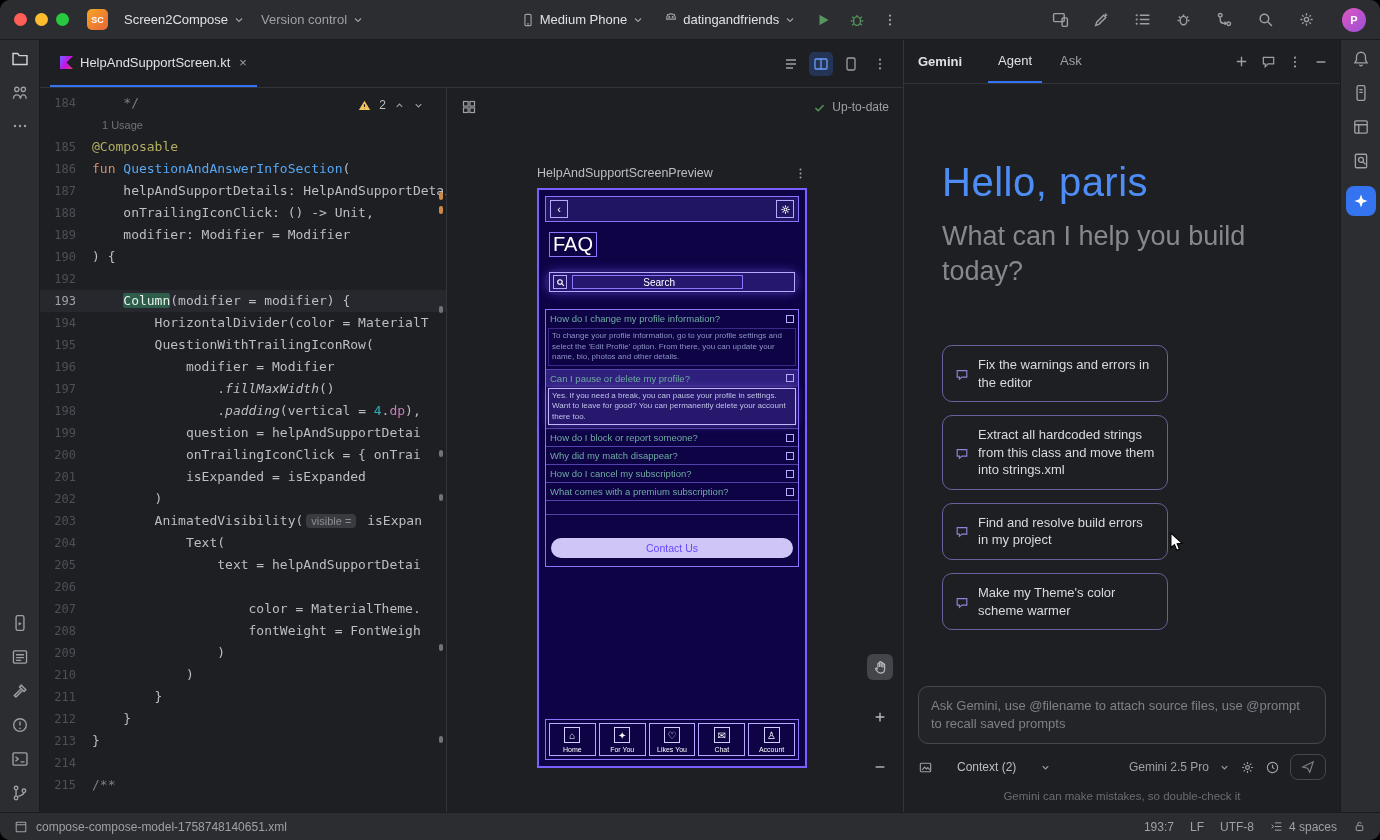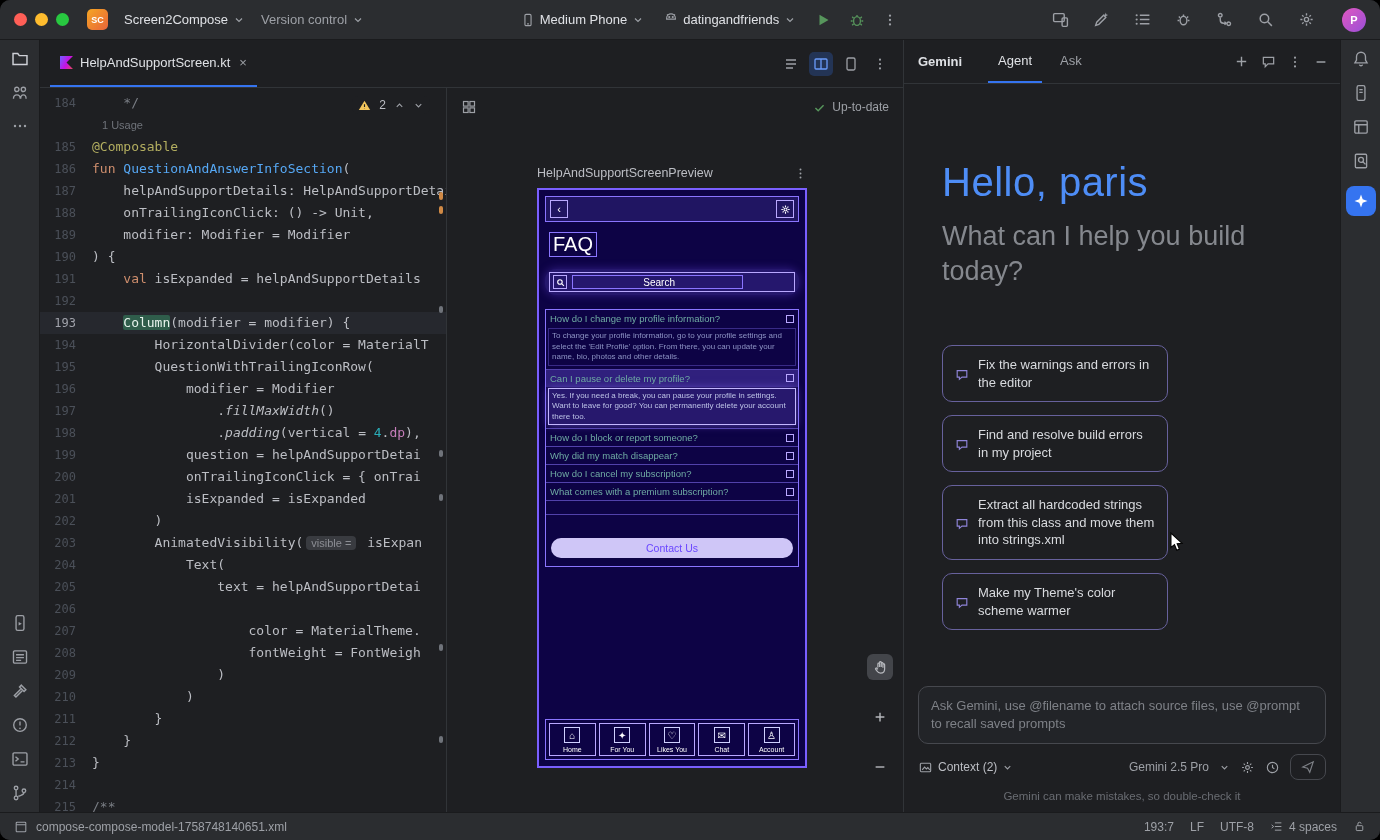--- a/index.html
+++ b/index.html
@@ -108,21 +108,21 @@
   .g-tab.active { color:#dfe1e5; border-bottom-color:#3574f0; }
   .g-hicons { margin-left:auto; display:flex; gap:12px; align-items:center; }
   .g-body { flex:1; display:flex; flex-direction:column; min-height:0; }
   .g-greet { padding:76px 20px 0 38px; }
   .g-hello { font-size:40px; color:#4e8df6; letter-spacing:.5px; }
   .g-sub { margin-top:14px; font-size:27px; line-height:1.3; color:#85888e; max-width:330px; }
   .g-cards { margin:56px 0 0 38px; display:flex; flex-direction:column; gap:13px; width:226px; }
   .g-card { border:1px solid #67619c; border-radius:10px; padding:10px 12px; display:flex; gap:9px; color:#d8dade; font-size:13px; line-height:1.35; }
   .g-card .ico { margin-top:2px; color:#8f84d9; flex:none; }
   .g-input { margin:14px 14px 0; border:1px solid #46484e; background:#222428; border-radius:10px; padding:10px 12px; min-height:58px; color:#7e8187; font-size:13px; line-height:1.35; }
-  .g-controls { display:flex; align-items:center; padding:10px 14px 2px; gap:5px; color:#bcbec4; font-size:12px; }
+  .g-controls { display:flex; align-items:center; padding:10px 14px 2px; gap:24px; color:#bcbec4; font-size:12px; }
   .g-right { margin-left:auto; display:flex; align-items:center; gap:10px; color:#9da0a6; }
   .send-btn { width:36px; height:26px; border:1px solid #46484e; border-radius:8px; display:flex; align-items:center; justify-content:center; color:#7e8187; }
   .g-footer { text-align:center; color:#696c72; font-size:11.5px; padding:8px 0 10px; }
 
   
   .statusbar { position:absolute; left:0; right:0; bottom:0; height:28px; background:#2b2d30; border-top:1px solid #1a1b1d; display:flex; align-items:center; padding:0 14px; font-size:12px; color:#9da0a6; }
   .sb-left { display:flex; align-items:center; gap:8px; }
   .sb-right { margin-left:auto; display:flex; align-items:center; gap:16px; }
 </style>
 </head>
@@ -363,21 +363,20 @@
         <div class="editor">
           <div class="code-wrap">
               <div class="code-line"><span class="ln">184</span><span class="code"><span class="tok-cm">    */</span></span></div>
               <div class="code-line"><span class="ln"></span><span class="code"><span class="hint">1 Usage</span></span></div>
               <div class="code-line"><span class="ln">185</span><span class="code"><span class="tok-ann">@Composable</span></span></div>
               <div class="code-line"><span class="ln">186</span><span class="code"><span class="tok-k">fun </span><span class="tok-fn">QuestionAndAnswerInfoSection</span><span class="tok-def">(</span></span></div>
               <div class="code-line"><span class="ln">187</span><span class="code"><span class="tok-def">    helpAndSupportDetails: HelpAndSupportDetails,</span></span></div>
               <div class="code-line"><span class="ln">188</span><span class="code"><span class="tok-def">    onTrailingIconClick: () -&gt; Unit,</span></span></div>
               <div class="code-line"><span class="ln">189</span><span class="code"><span class="tok-def">    modifier: Modifier = Modifier</span></span></div>
               <div class="code-line"><span class="ln">190</span><span class="code"><span class="tok-def">) {</span></span></div>
-              <div class="code-line"><span class="ln">191</span><span class="code"><span class="tok-def">    </span><span class="tok-k">val</span><span class="tok-def"> isExpanded = helpAndSupportDetails</span></span></div>
               <div class="code-line"><span class="ln">192</span><span class="code"></span></div>
               <div class="code-line current"><span class="ln">193</span><span class="code"><span class="tok-def">    </span><span class="tok-hl">Column</span><span class="tok-def">(modifier = modifier) {</span></span></div>
               <div class="code-line"><span class="ln">194</span><span class="code"><span class="tok-def">        HorizontalDivider(color = MaterialT</span></span></div>
               <div class="code-line"><span class="ln">195</span><span class="code"><span class="tok-def">        QuestionWithTrailingIconRow(</span></span></div>
               <div class="code-line"><span class="ln">196</span><span class="code"><span class="tok-def">            modifier = Modifier</span></span></div>
               <div class="code-line"><span class="ln">197</span><span class="code"><span class="tok-def">                .</span><span class="tok-ext">fillMaxWidth</span><span class="tok-def">()</span></span></div>
               <div class="code-line"><span class="ln">198</span><span class="code"><span class="tok-def">                .</span><span class="tok-ext">padding</span><span class="tok-def">(vertical = </span><span class="tok-num">4</span><span class="tok-def">.</span><span class="tok-prop">dp</span><span class="tok-def">),</span></span></div>
               <div class="code-line"><span class="ln">199</span><span class="code"><span class="tok-def">            question = helpAndSupportDetai</span></span></div>
               <div class="code-line"><span class="ln">200</span><span class="code"><span class="tok-def">            onTrailingIconClick = { onTrai</span></span></div>
               <div class="code-line"><span class="ln">201</span><span class="code"><span class="tok-def">            isExpanded = isExpanded</span></span></div>
@@ -618,29 +617,29 @@
                 </svg>
               </span>
               <span>Fix the warnings and errors in the editor</span>
             </div>
             <div class="g-card">
               <span class="ico">
                 <svg width="14" height="14" viewBox="0 0 16 16" fill="none" stroke="currentColor" stroke-width="1.3">
                   <path d="M2.5 3h11v7.5H8l-3 2.5v-2.5H2.5z"></path>
                 </svg>
               </span>
-              <span>Find and resolve build errors in my project</span>
+              <span>Extract all hardcoded strings from this class and move them into strings.xml</span>
             </div>
             <div class="g-card">
               <span class="ico">
                 <svg width="14" height="14" viewBox="0 0 16 16" fill="none" stroke="currentColor" stroke-width="1.3">
                   <path d="M2.5 3h11v7.5H8l-3 2.5v-2.5H2.5z"></path>
                 </svg>
               </span>
-              <span>Extract all hardcoded strings from this class and move them into strings.xml</span>
+              <span>Find and resolve build errors in my project</span>
             </div>
             <div class="g-card">
               <span class="ico">
                 <svg width="14" height="14" viewBox="0 0 16 16" fill="none" stroke="currentColor" stroke-width="1.3">
                   <path d="M2.5 3h11v7.5H8l-3 2.5v-2.5H2.5z"></path>
                 </svg>
               </span>
               <span>Make my Theme's color scheme warmer</span>
             </div>
           </div>

